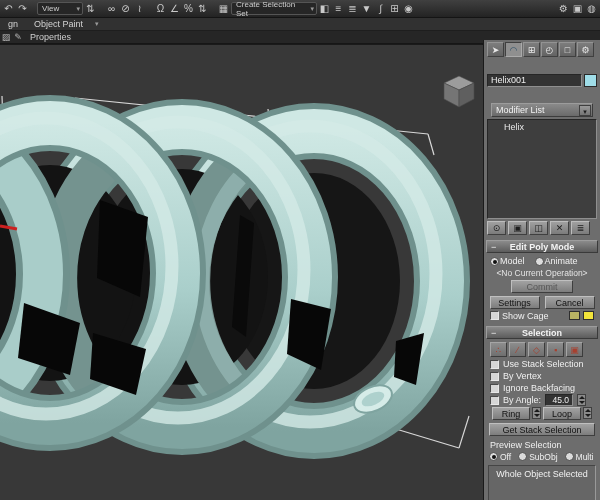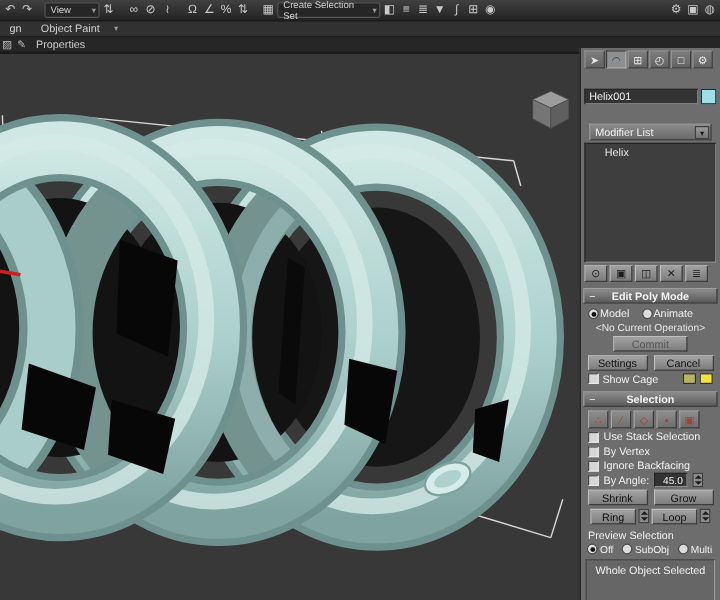--- a/index.html
+++ b/index.html
@@ -318,36 +318,33 @@
     </div>
     <div class="cb-row">
       <span class="cb"></span>
       <span class="lbl">By Angle:</span>
       <span class="field num-field">45.0</span>
       <span class="spinbox">
           <i class="up"></i>
           <i class="dn"></i>
         </span>
     </div>
-    <div class="two-btn">
-      <div class="btn">Shrink</div>
-      <div class="btn">Grow</div>
-    </div>
     <div class="rl-row">
       <div class="btn">Ring</div>
       <span class="spinbox">
           <i class="up"></i>
           <i class="dn"></i>
         </span>
       <div class="btn">Loop</div>
       <span class="spinbox">
           <i class="up"></i>
           <i class="dn"></i>
         </span>
     </div>
+    <div class="btn wide-btn">Get Stack Selection</div>
     <div class="preview-lbl">Preview Selection</div>
     <div class="preview-radios">
       <span class="radio on"></span>
       <span class="lbl">Off</span>
       <span class="sp"></span>
       <span class="radio"></span>
       <span class="lbl">SubObj</span>
       <span class="sp"></span>
       <span class="radio"></span>
       <span class="lbl">Multi</span>

